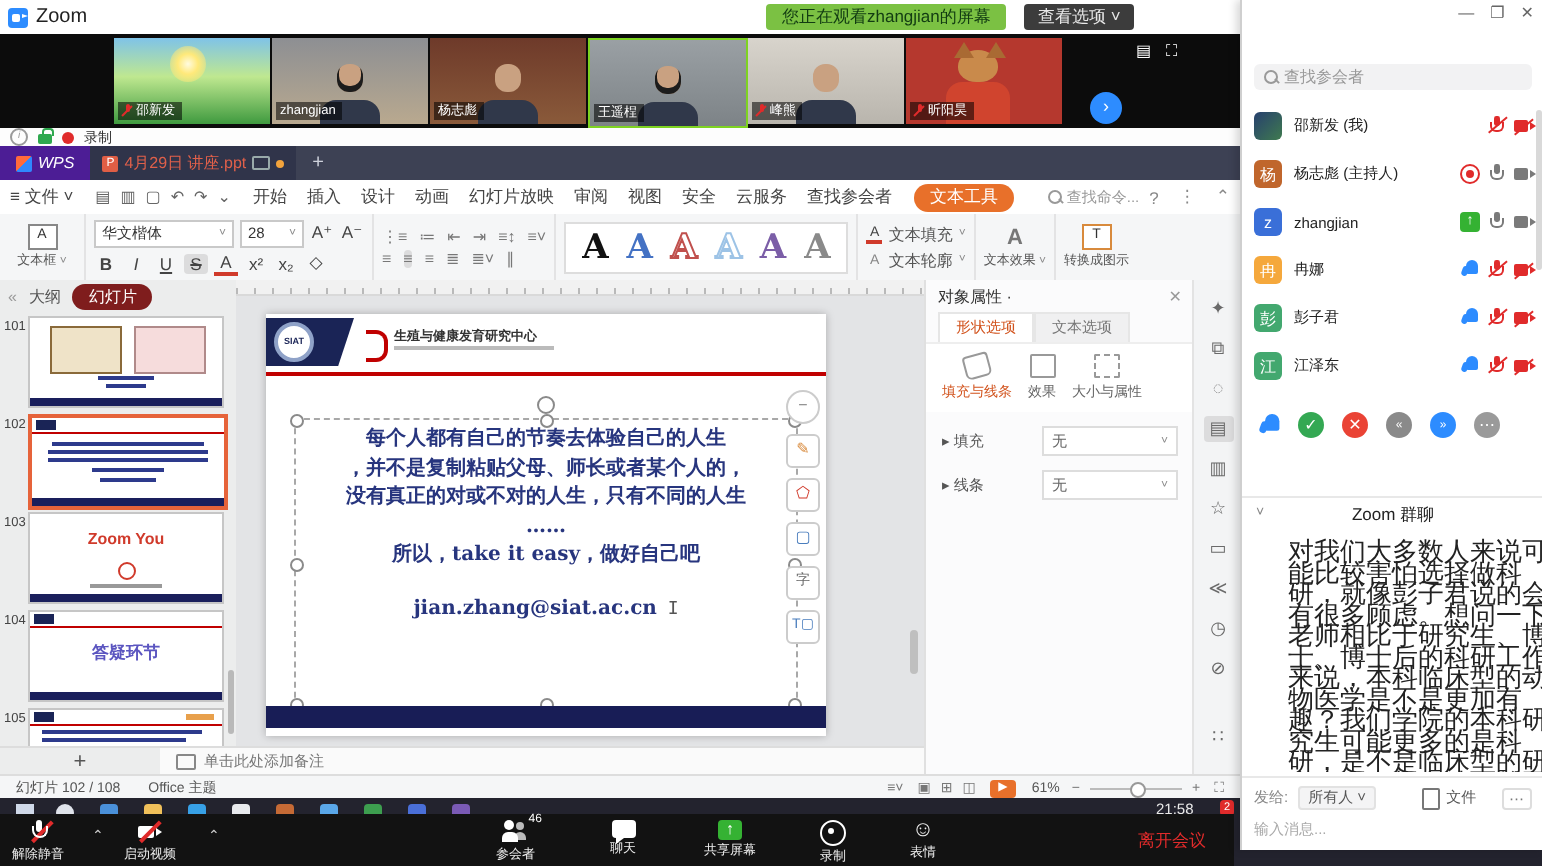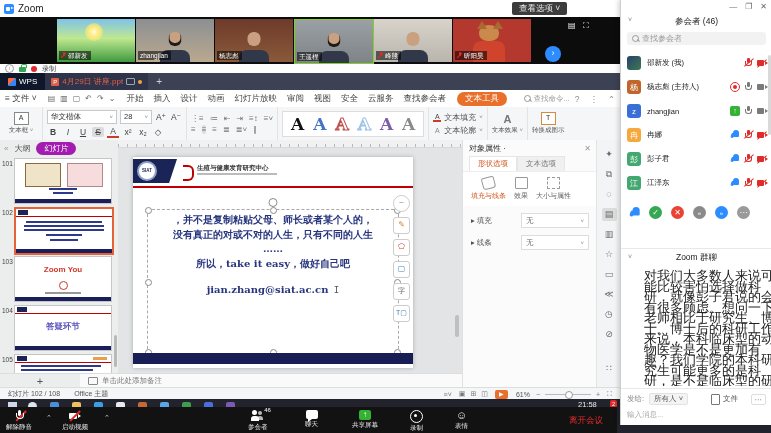--- a/index.html
+++ b/index.html
@@ -28,21 +28,21 @@
   .nextbtn{position:absolute;left:545px;top:29px;width:16px;height:16px;border-radius:50%;background:#2d8cff;color:#fff;font-size:9px;text-align:center;line-height:15px;}
   
   .recrow{left:0;top:64px;width:620px;height:9px;background:#fdfdfd;display:flex;align-items:center;gap:5px;padding-left:5px;}
   .info-ic{width:7px;height:7px;border-radius:50%;border:1px solid #9a9a9a;color:#9a9a9a;font-size:5px;text-align:center;line-height:7px;font-style:italic;}
   .lock-ic{width:7px;height:5px;background:#2fa84f;border-radius:1px;position:relative;margin-top:2px;}
   .lock-ic:before{content:"";position:absolute;left:1.5px;top:-3px;width:4px;height:3px;border:1px solid #2fa84f;border-bottom:none;border-radius:2px 2px 0 0;}
   .recdot-sm{width:6px;height:6px;border-radius:50%;background:#e02b2b;}
   .recrow-txt{font-size:7px;color:#333;}
   
   .wtitle{left:0;top:73px;width:620px;height:17px;background:#3d4154;display:flex;align-items:center;}
-  .wps-logo{height:17px;padding:0 8px;background:#0f172a;color:#fff;font-size:8px;display:flex;align-items:center;gap:3px;}
+  .wps-logo{height:17px;padding:0 8px;background:#4c1d95;color:#fff;font-size:8px;display:flex;align-items:center;gap:3px;font-style:italic;}
   .wlogo-sq{width:8px;height:8px;border-radius:1px;background:linear-gradient(135deg,#ff6a3c 50%,#2f88ff 50%);}
   .doctab{height:17px;padding:0 6px;background:#30344a;display:flex;align-items:center;gap:3px;max-width:120px;}
   .ppt-ic{width:8px;height:8px;border-radius:1px;background:#e05e45;color:#fff;font-size:6px;text-align:center;line-height:8px;}
   .doctab-txt{color:#e0604a;font-size:8px;white-space:nowrap;}
   .cast-ic{width:7px;height:5px;border:1px solid #9aa;border-radius:1px;}
   .dot-unsaved{width:4px;height:4px;border-radius:50%;background:#f2a33c;}
   .newtab{color:#cfd2dc;font-size:10px;margin-left:8px;}
   .wright{position:absolute;right:4px;top:75px;display:flex;align-items:center;gap:6px;}
   .badge-unsaved{background:#c07a2d;color:#fff;font-size:7px;padding:1px 5px;border-radius:6px;}
   .winctl{color:#c9ccd6;font-size:9px;}
@@ -62,21 +62,21 @@
   .fmt{width:12px;text-align:center;font-size:8.5px;color:#444;}
   .on{background:#dcdcdd;border-radius:2px;}
   .ga{font-size:17px;font-weight:bold;font-family:"DejaVu Serif",serif;line-height:24px;}
   .gallery{background:#fff;border:1px solid #ddd;display:flex;align-items:center;gap:9px;padding:0 8px;margin:2px 0;}
   .stk{display:flex;flex-direction:column;align-items:center;justify-content:center;font-size:6.5px;gap:1px;}
   .tbox-ic{width:13px;height:11px;border:1px solid #888;font-size:7px;text-align:center;line-height:10px;color:#333;background:#fff;}
   .carat{font-size:6px;color:#888;}
   
   .thumbpanel{left:0;top:140px;width:118px;height:233px;background:#eceded;border-right:1px solid #d8d8d8;}
   .tp-head{display:flex;align-items:center;gap:6px;height:16px;padding-left:4px;font-size:8px;color:#555;}
-  .pill-sel{background:#a21caf;color:#fff;border-radius:7px;padding:1px 8px;}
+  .pill-sel{background:#7f1d1d;color:#fff;border-radius:7px;padding:1px 8px;}
   .thumb{position:absolute;left:14px;width:96px;height:44px;background:#fff;border:1px solid #c6c6c6;overflow:hidden;}
   .thumb.sel{border:2px solid #e6633a;}
   .tnum{position:absolute;left:2px;font-size:6.5px;color:#444;}
   .navybar{position:absolute;left:0;bottom:0;width:100%;height:4px;background:#1a1f5c;}
   .tline{position:absolute;height:2px;background:#2d3a8c;}
   .redline-t{position:absolute;left:0;top:7px;width:100%;height:1px;background:#c00000;}
   .tlogo{position:absolute;left:2px;top:1px;width:10px;height:5px;background:#1a2456;}
   .tp-scroll{position:absolute;left:114px;width:3px;background:#b9b9b9;border-radius:2px;}
   
   .editor{left:118px;top:140px;width:344px;height:233px;background:#e3e4e6;overflow:hidden;}
@@ -199,20 +199,21 @@
   .inputmsg{padding:5px 6px;color:#aaa;font-size:7.5px;}
 </style>
 </head>
 <body>
 
 <div id="screen">
 
   <div class="abs ztitle">
     <span class="zlogo"></span>
     <span class="ztitle-txt">Zoom</span>
+    <span class="banner">您正在观看zhangjian的屏幕</span>
     <span class="viewopt">查看选项 ˅</span>
   </div>
   <div class="abs vstrip">
 
     <div class="vtile" style="left:57px;background:linear-gradient(180deg,#7fc3e8 0%,#bfe890 45%,#3f9a3f 100%);">
       <div style="position:absolute;left:28px;top:4px;width:18px;height:18px;border-radius:50%;background:radial-gradient(#fffbe0,#ffe97a 40%,rgba(255,255,255,0));"></div>
       <div class="vname">
           <span class="mutebar"></span>
           <span>邵新发</span>
         </div>
@@ -467,20 +468,21 @@
         <span class="hd" style="left:50%;top:-3px;margin-left:-3px;"></span>
         <span class="hd" style="right:-3px;top:-3px;"></span>
         <span class="hd" style="left:-3px;top:50%;margin-top:-3px;"></span>
         <span class="hd" style="right:-3px;top:50%;margin-top:-3px;"></span>
         <span class="hd" style="left:-3px;bottom:-3px;"></span>
         <span class="hd" style="left:50%;bottom:-3px;margin-left:-3px;"></span>
         <span class="hd" style="right:-3px;bottom:-3px;"></span>
       </div>
 
       <div class="slide-text">
+        <div>每个人都有自己的节奏去体验自己的人生</div>
         <div>，并不是复制粘贴父母、师长或者某个人的，</div>
         <div>没有真正的对或不对的人生，只有不同的人生</div>
         <div>……</div>
         <div style="margin-top:0;">所以，take it easy，做好自己吧</div>
         <div style="margin-top:12px;"><span>jian.zhang@siat.ac.cn</span><span class="ibeam"> I</span></div>
       </div>
 
       <div class="sfoot"></div>
     </div>
 
@@ -636,24 +638,20 @@
     </div>
     <span class="leave">离开会议</span>
   </div>
 
   <div class="abs zpanel">
     <div class="zwin">
       <span>—</span>
       <span>❐</span>
       <span>✕</span>
     </div>
-    <div class="phead">
-      <span class="chev">˅</span>
-      <span>参会者 (46)</span>
-    </div>
     <div class="psearch">
       <span class="mag"></span>
       <span>查找参会者</span>
     </div>
 
     <div class="prow2" style="top:52px;">
       <span class="av" style="background:linear-gradient(135deg,#27406e,#3f7a4f);"></span>
       <span class="pname">邵新发 (我)</span>
       <span class="icr">
           <span class="mic3 red">

